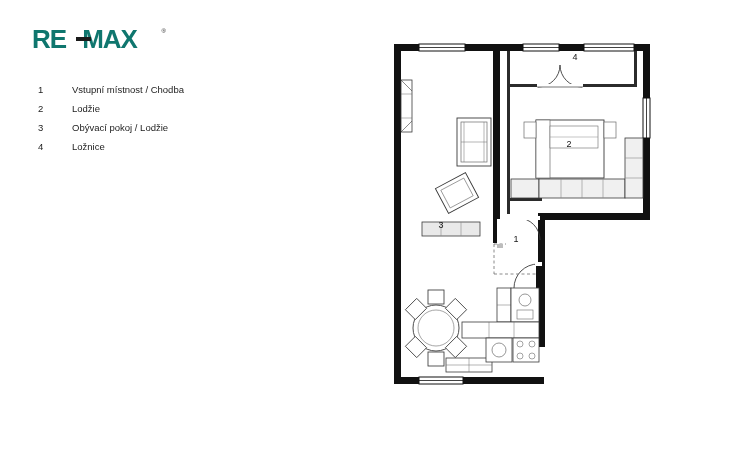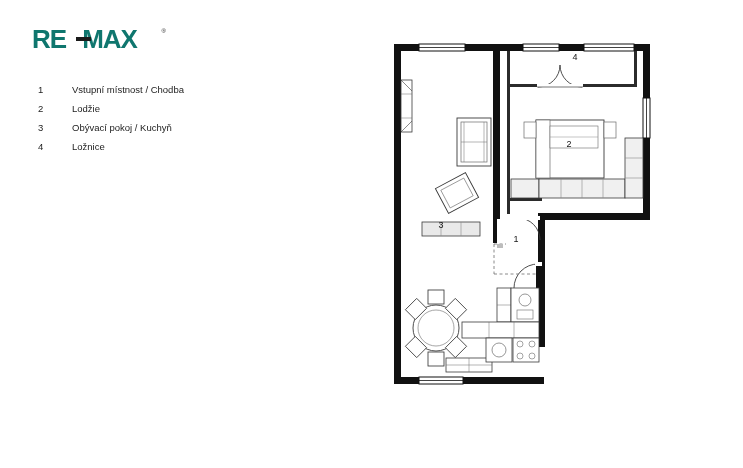--- a/index.html
+++ b/index.html
@@ -115,21 +115,21 @@
     <div class="legend-row">
       <div class="legend-num">1</div>
       <div class="legend-label">Vstupní místnost / Chodba</div>
     </div>
     <div class="legend-row">
       <div class="legend-num">2</div>
       <div class="legend-label">Lodžie</div>
     </div>
     <div class="legend-row">
       <div class="legend-num">3</div>
-      <div class="legend-label">Obývací pokoj / Kuchyň</div>
+      <div class="legend-label">Obývací pokoj / Lodžie</div>
     </div>
     <div class="legend-row">
       <div class="legend-num">4</div>
       <div class="legend-label">Ložnice</div>
     </div>
   </div>
 
   <div id="plan">
 
     <svg class="plan-svg" viewBox="0 0 290 360">

